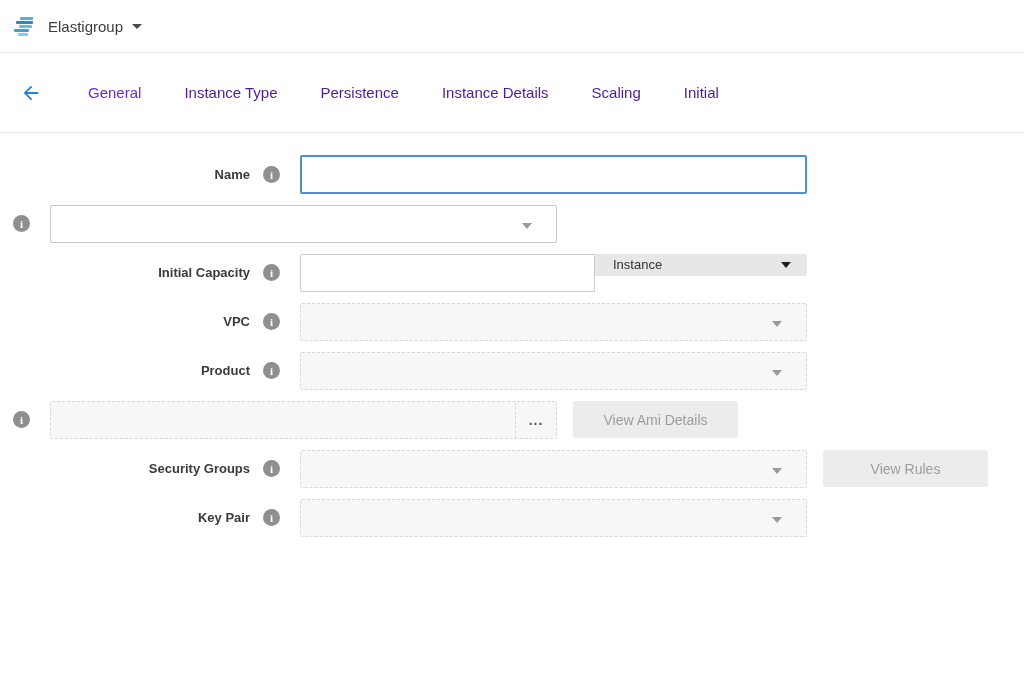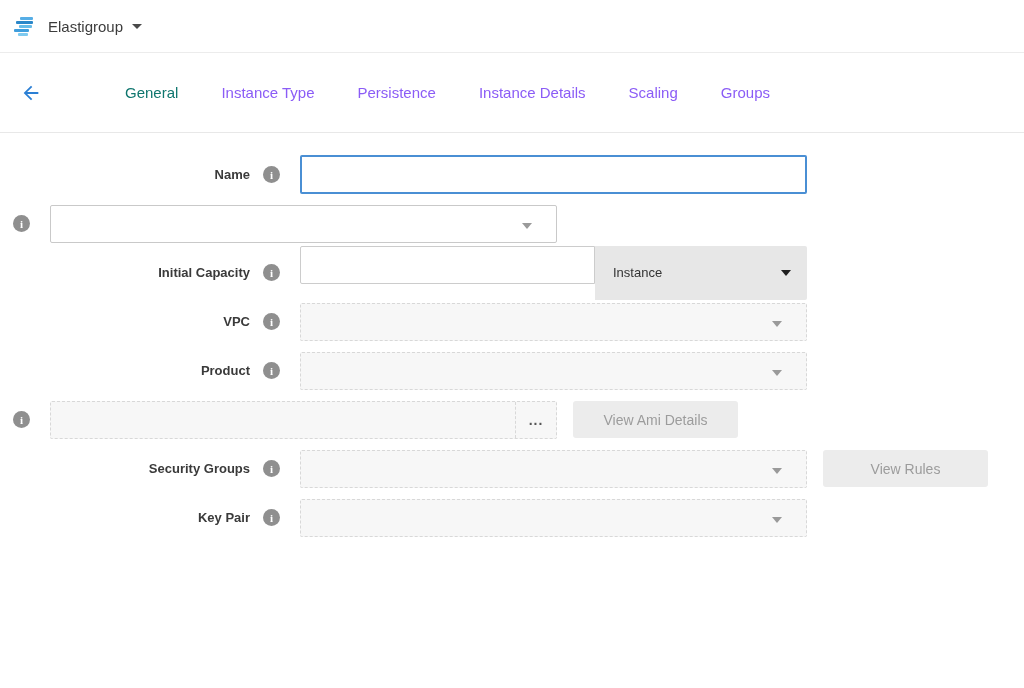--- a/index.html
+++ b/index.html
@@ -24,22 +24,22 @@
     border-top: 5px solid #4a4a4a;
   }
 
   
   .navbar {
     height: 80px; display: flex; align-items: center;
     border-bottom: 1px solid #e8e8e8; background: #fff;
   }
   .back-btn { margin-left: 20px; width: 22px; height: 22px; cursor: pointer; flex-shrink: 0; }
   .tabs { display: flex; margin-left: 46px; gap: 43px; }
-  .tab { font-size: 15px; color: #8b5cf6; cursor: pointer; white-space: nowrap; }
-  .tab.active { color: #0f766e; margin-left: 37px; }
+  .tab { font-size: 15px; color: #4c1d95; cursor: pointer; white-space: nowrap; }
+  .tab.active { color: #6d28d9; }
 
   
   .form { padding-top: 22px; }
   .form-row { display: flex; align-items: center; margin-bottom: 10px; height: 39px; }
   .label {
     width: 250px; text-align: right; font-size: 13px; font-weight: bold;
     color: #3a3a3a; flex-shrink: 0;
   }
   .info-icon {
     margin-left: 13px; width: 17px; height: 17px; border-radius: 50%;
@@ -69,21 +69,21 @@
     background: #f7f7f7; position: relative; cursor: default;
   }
 
   .capacity-wrap { display: flex; width: 100%; }
   .capacity-input {
     width: 295px; height: 38px; border: 1px solid #ccc; border-radius: 2px 0 0 2px;
     outline: none; font-size: 14px; color: #333; padding: 0 10px;
     font-family: "Liberation Sans", sans-serif;
   }
   .unit-select {
-    flex: 1; height: 54px; background: #e7e7e7; border-radius: 0 2px 2px 0;
+    flex: 1; height: 22px; background: #e7e7e7; border-radius: 0 2px 2px 0;
     display: flex; align-items: center; padding: 0 16px 0 18px;
     font-size: 13px; color: #333; cursor: pointer;
   }
   .unit-select .caret-dark {
     margin-left: auto; width: 0; height: 0;
     border-left: 5px solid transparent; border-right: 5px solid transparent;
     border-top: 6px solid #1f1f1f;
   }
 
   .image-wrap {
@@ -122,21 +122,21 @@
 <div class="navbar">
   <svg class="back-btn" viewBox="0 0 24 24">
     <path d="M20 11H7.8l5.6-5.6L12 4l-8 8 8 8 1.4-1.4L7.8 13H20z" fill="#2b7fd4"></path>
   </svg>
   <div class="tabs">
     <span class="tab active">General</span>
     <span class="tab">Instance Type</span>
     <span class="tab">Persistence</span>
     <span class="tab">Instance Details</span>
     <span class="tab">Scaling</span>
-    <span class="tab">Groups</span>
+    <span class="tab">Initial</span>
   </div>
 </div>
 
 <div class="form">
 
   <div class="form-row">
     <div class="label">Name</div>
     <span class="info-icon">i</span>
     <div class="field">
       <input class="text-input" type="text" value="" style="">

